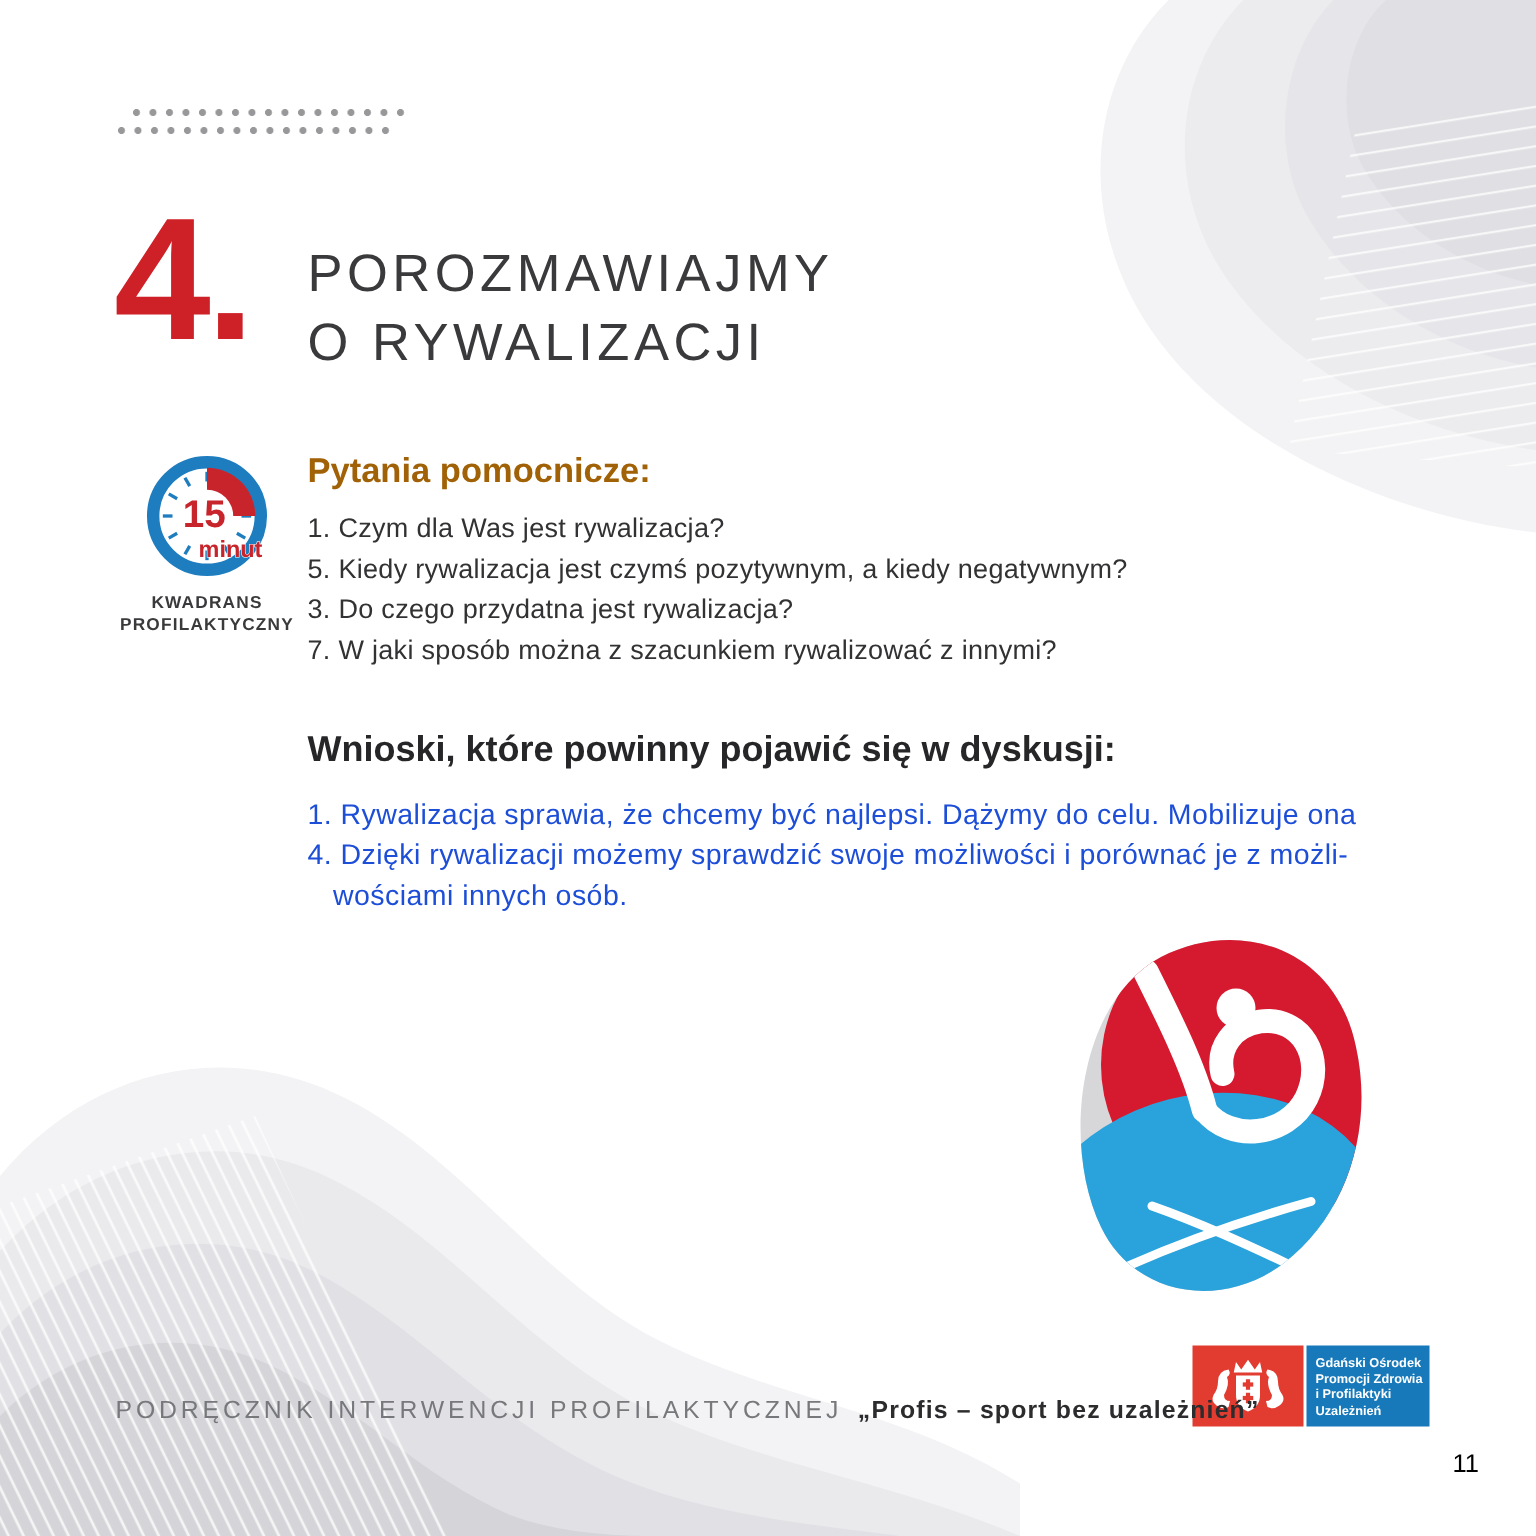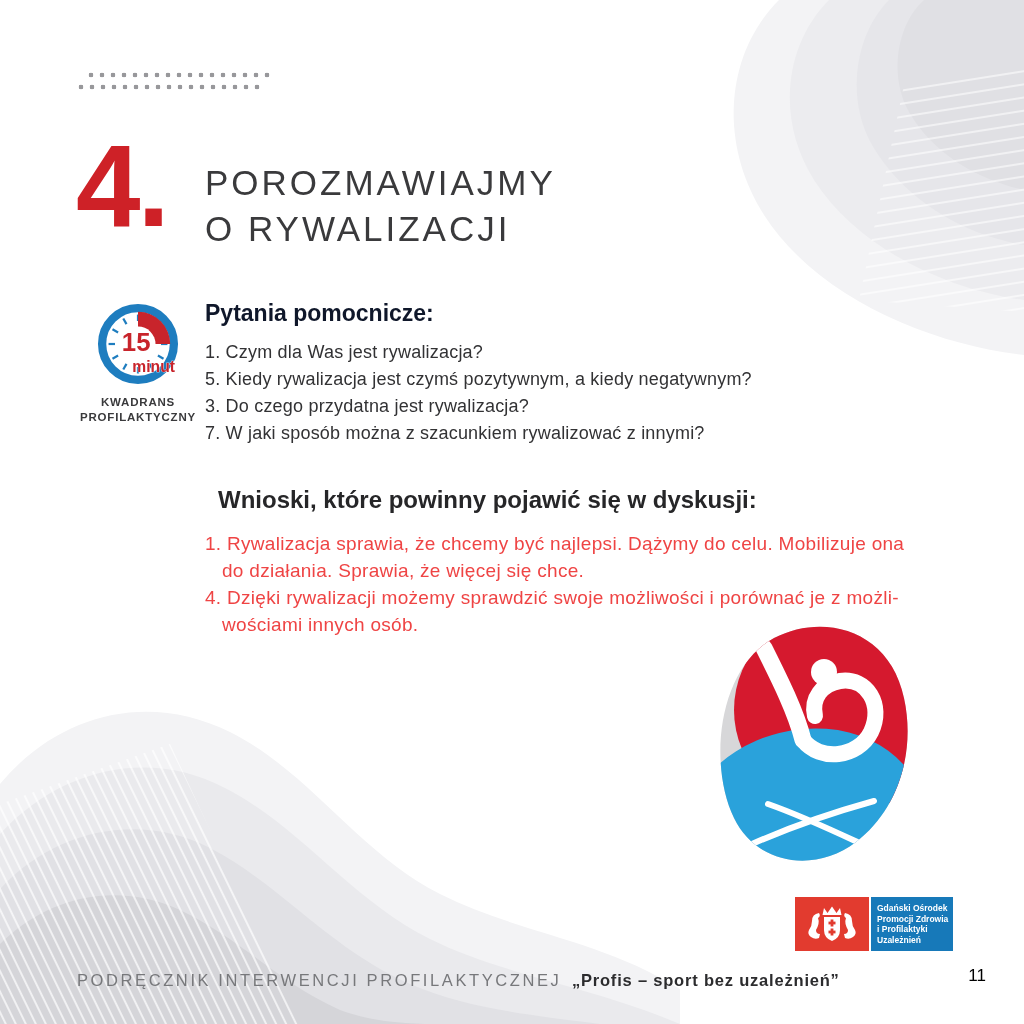--- a/index.html
+++ b/index.html
@@ -20,41 +20,41 @@
   .section-number { left:76px; top:128px; font-size:116px; font-weight:700; color:#ce2127; line-height:1; letter-spacing:-3px; }
   .section-title  { left:205px; top:145px; color:#3a3a3c; font-size:35px; font-weight:300; letter-spacing:3px; line-height:46px; white-space:nowrap;margin-top:15px; }
 
   
   .timer { left:72px; top:298px; width:132px; text-align:center; }
   .timer svg { margin:0 auto; }
   .timer-caption { margin-top:5px; font-size:11.5px; font-weight:700; letter-spacing:0.8px; color:#3a3a3c; line-height:15px; }
 
   
   .questions { left:205px; top:300px; white-space:nowrap; }
-  .q-heading { font-size:23px; font-weight:700; color:#0f172a; margin:0 0 12px 0; }
+  .q-heading { font-size:23px; font-weight:700; color:#a16207; margin:0 0 12px 0; }
   .q-line { font-size:18px; font-weight:400; color:#323234; line-height:27px; letter-spacing:0.2px; }
 
   
   .conclusions { left:205px; top:486px; white-space:nowrap; }
-  .w-heading { font-size:24px; font-weight:700; color:#262628; margin:0 0 16px 13px; }
-  .c-line { font-size:19px; font-weight:400; color:#ef4444; line-height:27px; letter-spacing:0.3px; }
+  .w-heading { font-size:24px; font-weight:700; color:#262628; margin:0 0 16px 0; }
+  .c-line { font-size:19px; font-weight:400; color:#1d4ed8; line-height:27px; letter-spacing:0.3px; }
   .c-line.cont { padding-left:17px; }
 
   
   .profis-logo { left:700px; top:612px; }
 
   
   .org-logo { left:795px; top:897px; display:flex; }
   .org-red  { width:74px; height:54px; background:#e23b2f; }
   .org-blue { width:82px; height:54px; background:#1779b9; margin-left:2px;
               color:#fff; font-size:8.5px; font-weight:700; line-height:10.5px;
               padding:6px 0 12px 6px; box-sizing:border-box; }
 
   
-  .footer { left:77px; top:931px; white-space:nowrap;margin-top:40px; }
+  .footer { left:77px; top:931px; white-space:nowrap; }
   .footer .series { font-size:16.5px; letter-spacing:2.6px; color:#77787b; }
   .footer .handbook { font-size:16.5px; font-weight:700; color:#2c2c2e; letter-spacing:0.8px; margin-left:6px; }
 
   .page-number { right:38px; top:966px; font-size:17px; color:#000000; }
 </style>
 </head>
 <body>
 
 <div class="page">
 
@@ -128,21 +128,20 @@
     <div class="q-line">1. Czym dla Was jest rywalizacja?</div>
     <div class="q-line">5. Kiedy rywalizacja jest czymś pozytywnym, a kiedy negatywnym?</div>
     <div class="q-line">3. Do czego przydatna jest rywalizacja?</div>
     <div class="q-line">7. W jaki sposób można z szacunkiem rywalizować z innymi?</div>
   </div>
 
   <div class="abs conclusions">
     <h2 class="w-heading">Wnioski, które powinny pojawić się w dyskusji:</h2>
     <div>
       <div class="c-line">1. Rywalizacja sprawia, że chcemy być najlepsi. Dążymy do celu. Mobilizuje ona</div>
-      <div class="c-line cont">do działania. Sprawia, że więcej się chce.</div>
     </div>
     <div>
       <div class="c-line">4. Dzięki rywalizacji możemy sprawdzić swoje możliwości i porównać je z możli-</div>
       <div class="c-line cont">wościami innych osób.</div>
     </div>
   </div>
 
   <svg class="abs profis-logo" width="230" height="260" viewBox="0 0 230 260">
     <defs>
       <clipPath id="pebble">

